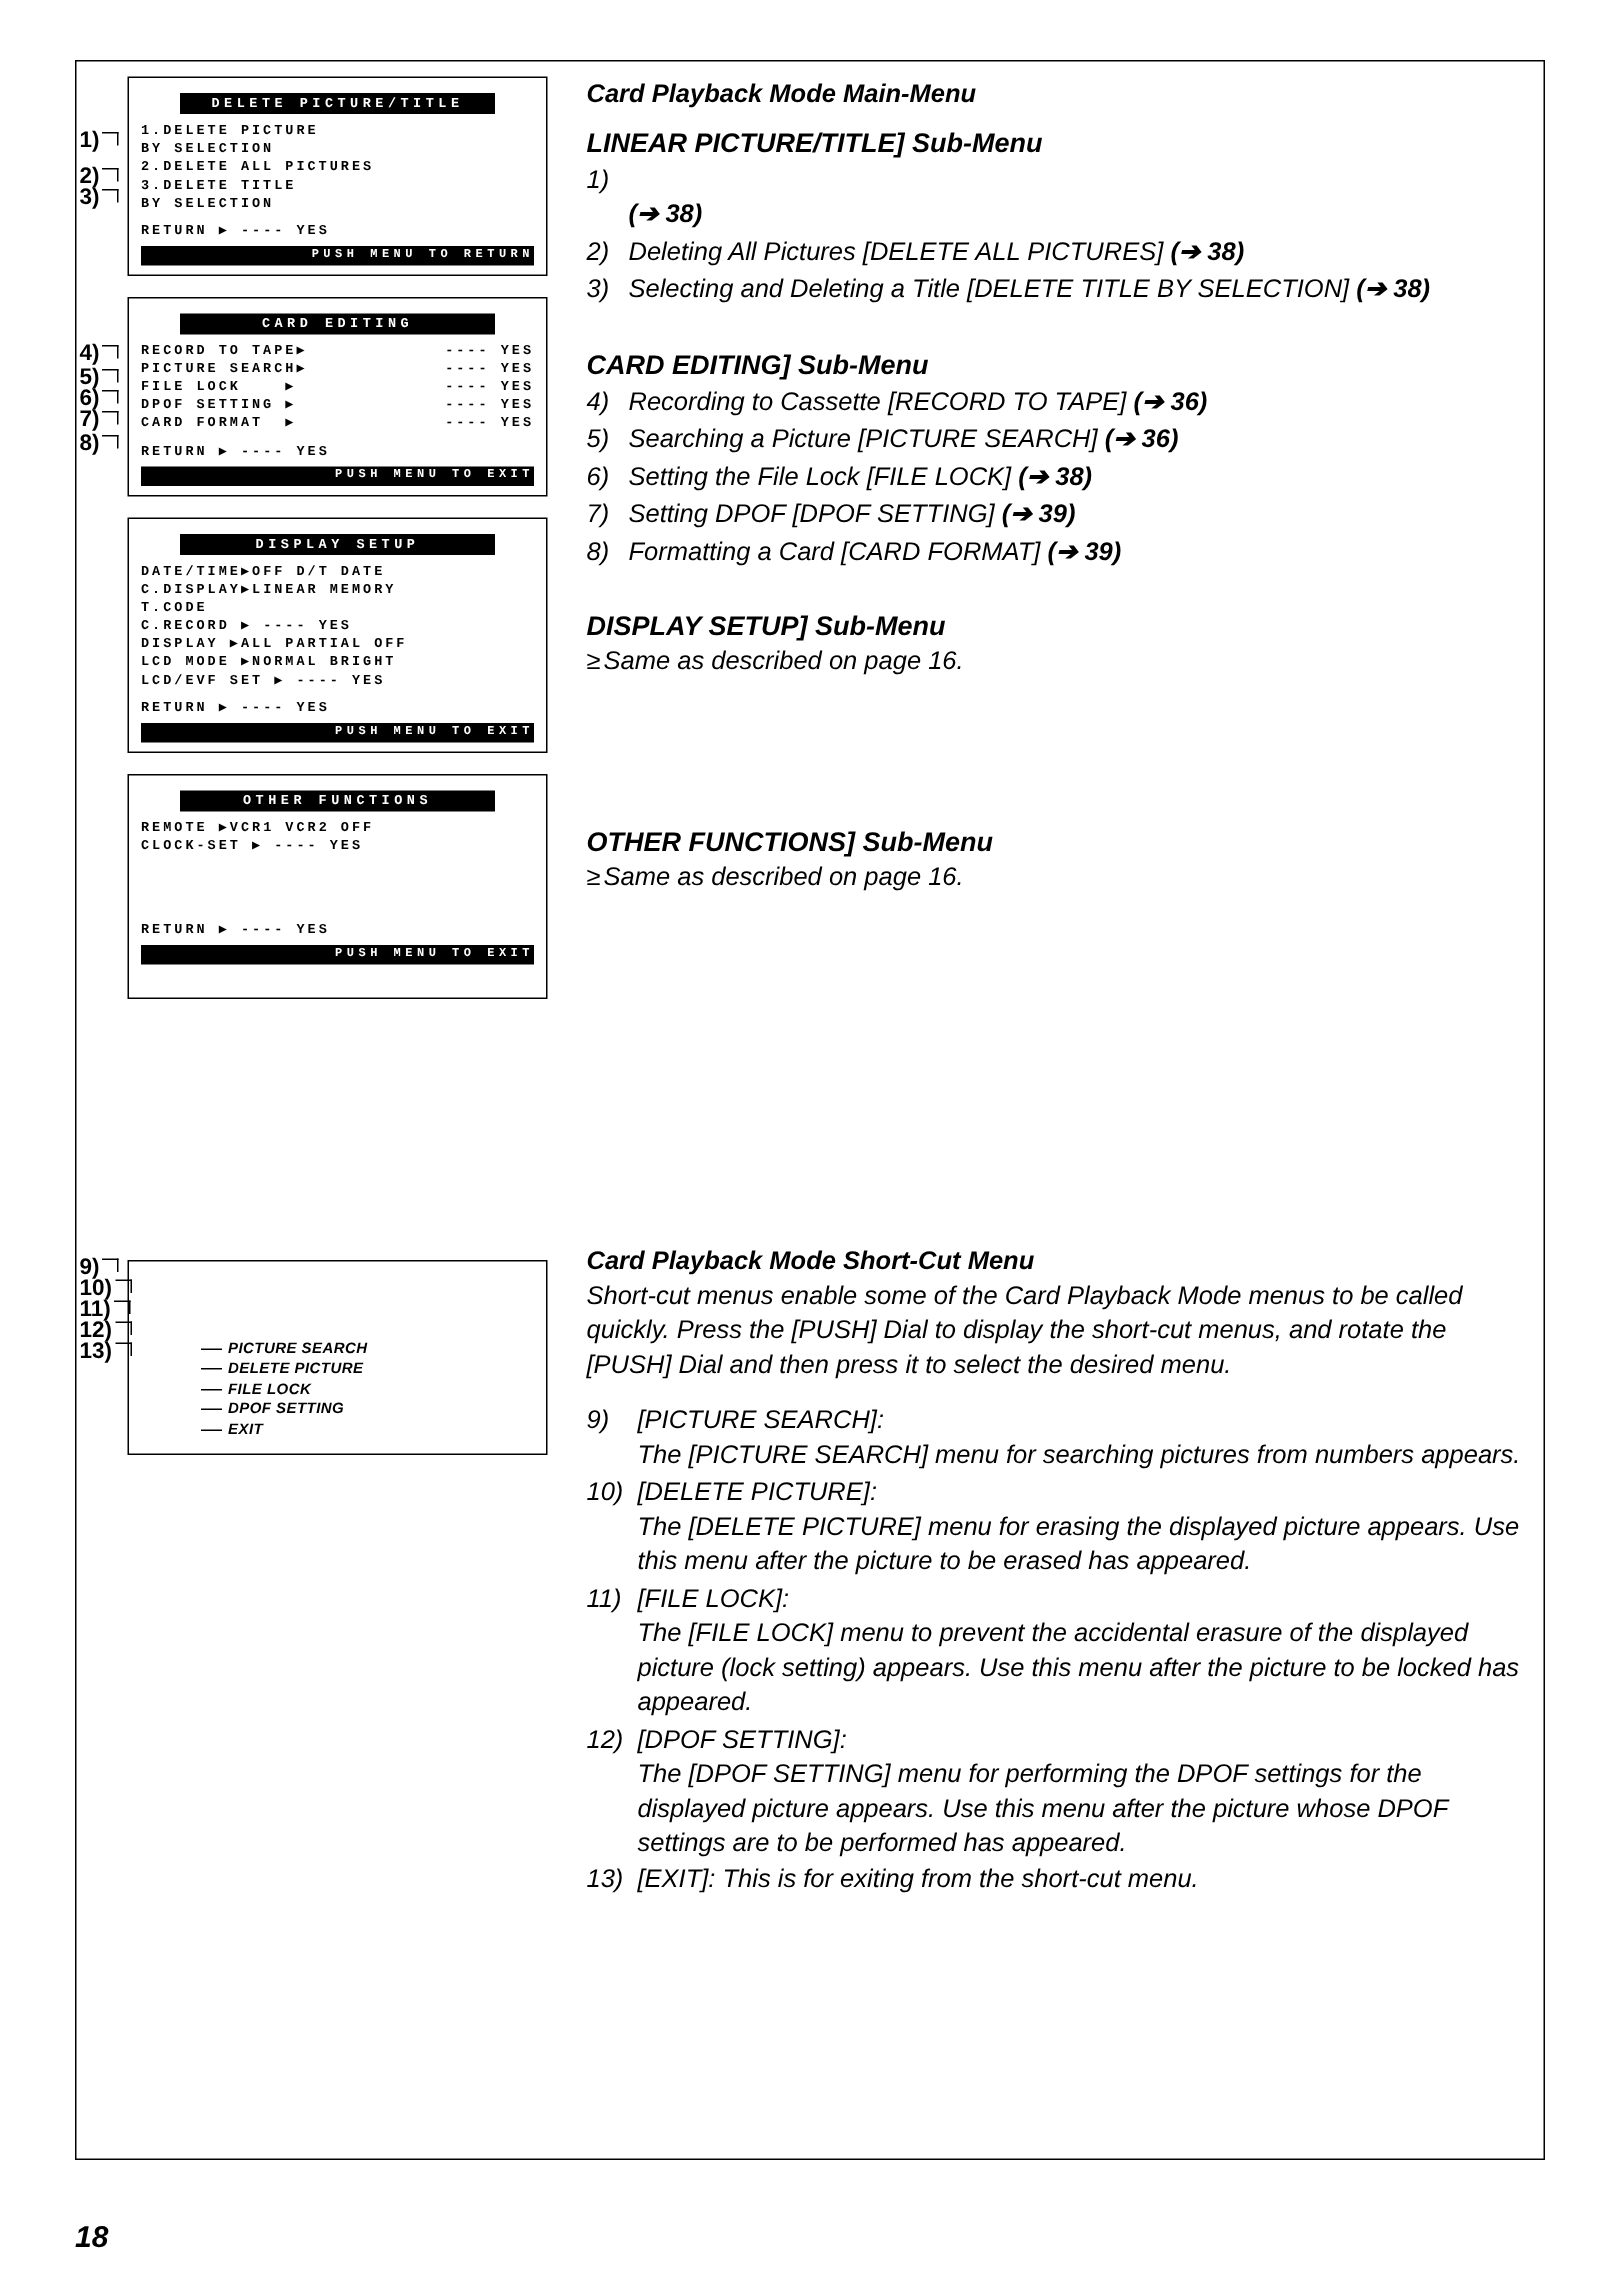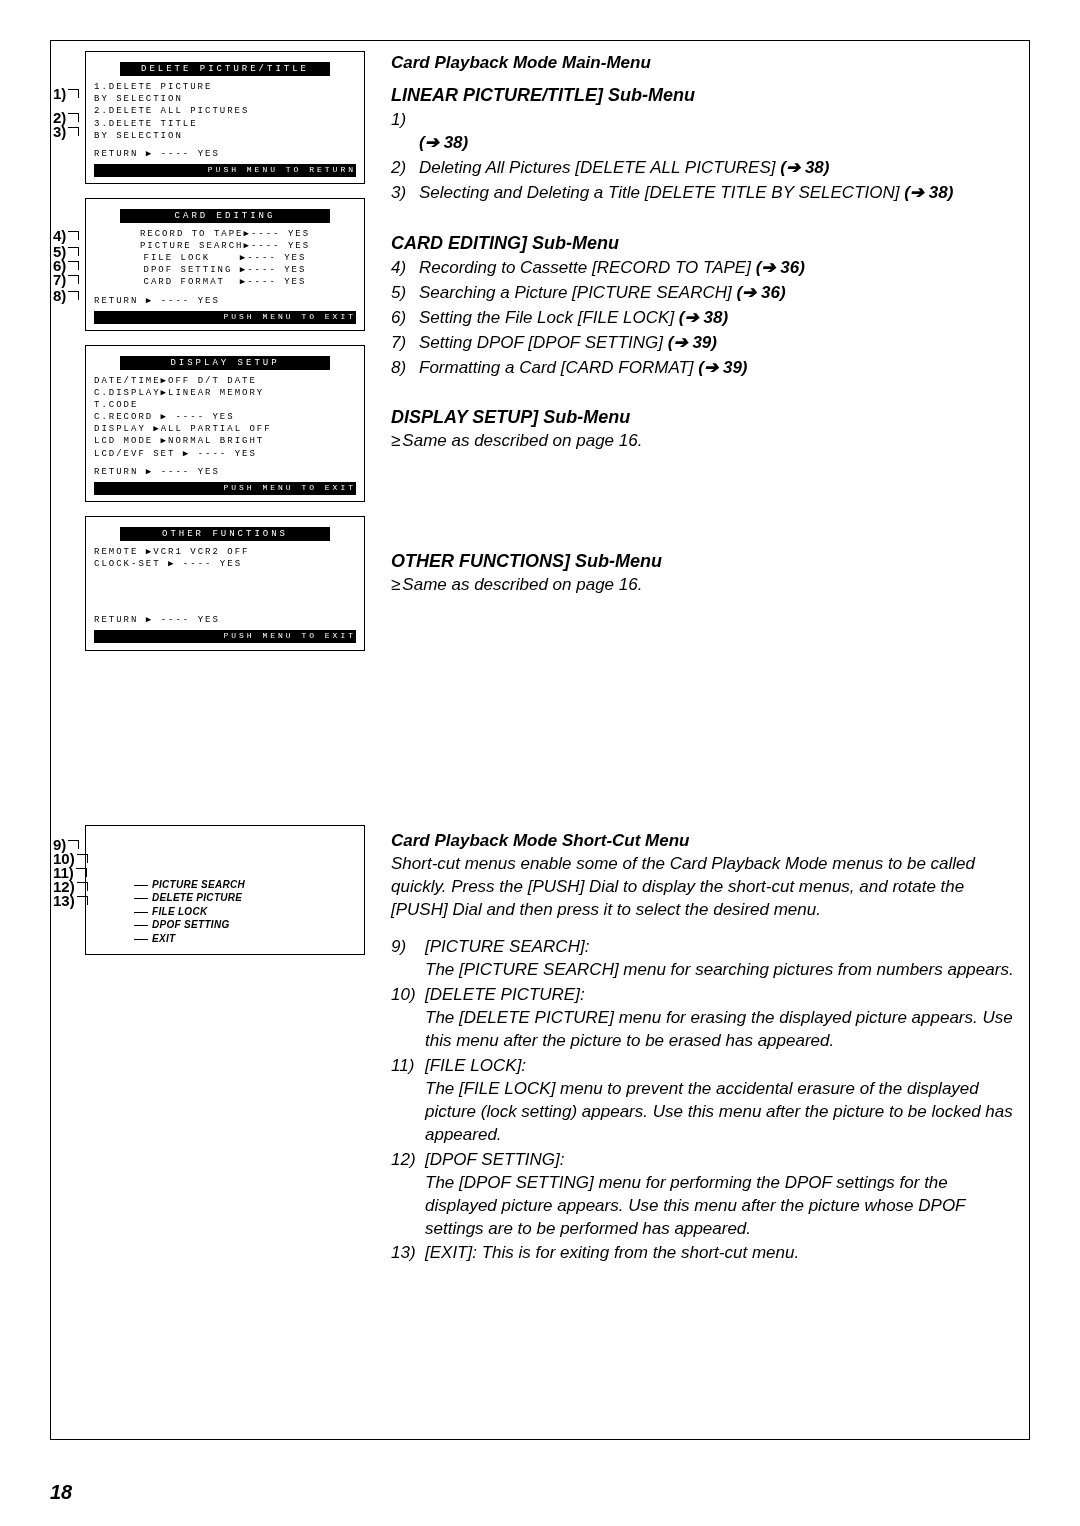--- a/index.html
+++ b/index.html
@@ -33,31 +33,32 @@
   .screen-box {
     border: 1px solid #000;
     margin: 0 0 14px 26px;
     width: 280px;
     padding: 10px 8px 6px 8px;
     font-family: "Courier New", monospace;
     font-size: 9px;
     letter-spacing: 2px;
     line-height: 1.35;
     position: relative;
+    font-weight: bold;
   }
   .sb-header {
     background: #000;
     color: #fff;
     text-align: center;
     padding: 1px 0;
     margin: 0 auto 5px;
     width: 80%;
     letter-spacing: 3px;
   }
-  .sb-row { display: flex; justify-content: center; white-space: pre; }
+  .sb-row { display: flex; justify-content: space-between; white-space: pre; }
   .sb-footer {
     background: #000;
     color: #fff;
     text-align: right;
     letter-spacing: 3px;
     font-size: 8px;
     padding: 1px 0;
     margin-top: 4px;
   }
   .callout {
@@ -176,21 +177,21 @@
       <div>         T.CODE</div>
       <div>C.RECORD  ▶ ----   YES</div>
       <div>DISPLAY  ▶ALL PARTIAL OFF</div>
       <div>LCD MODE ▶NORMAL BRIGHT</div>
       <div>LCD/EVF SET ▶ ---- YES</div>
       <div style="height:6px"></div>
       <div>RETURN        ▶ ---- YES</div>
       <div class="sb-footer">PUSH MENU TO EXIT</div>
     </div>
 
-    <div class="screen-box" style="padding-bottom:7px">
+    <div class="screen-box" style="padding-bottom:22px">
       <div class="sb-header">OTHER FUNCTIONS</div>
       <div>REMOTE   ▶VCR1 VCR2 OFF</div>
       <div>CLOCK-SET   ▶ ---- YES</div>
       <div style="height:44px"></div>
       <div>RETURN        ▶ ---- YES</div>
       <div class="sb-footer">PUSH MENU TO EXIT</div>
     </div>
 
     <div style="height:160px"></div>
 

